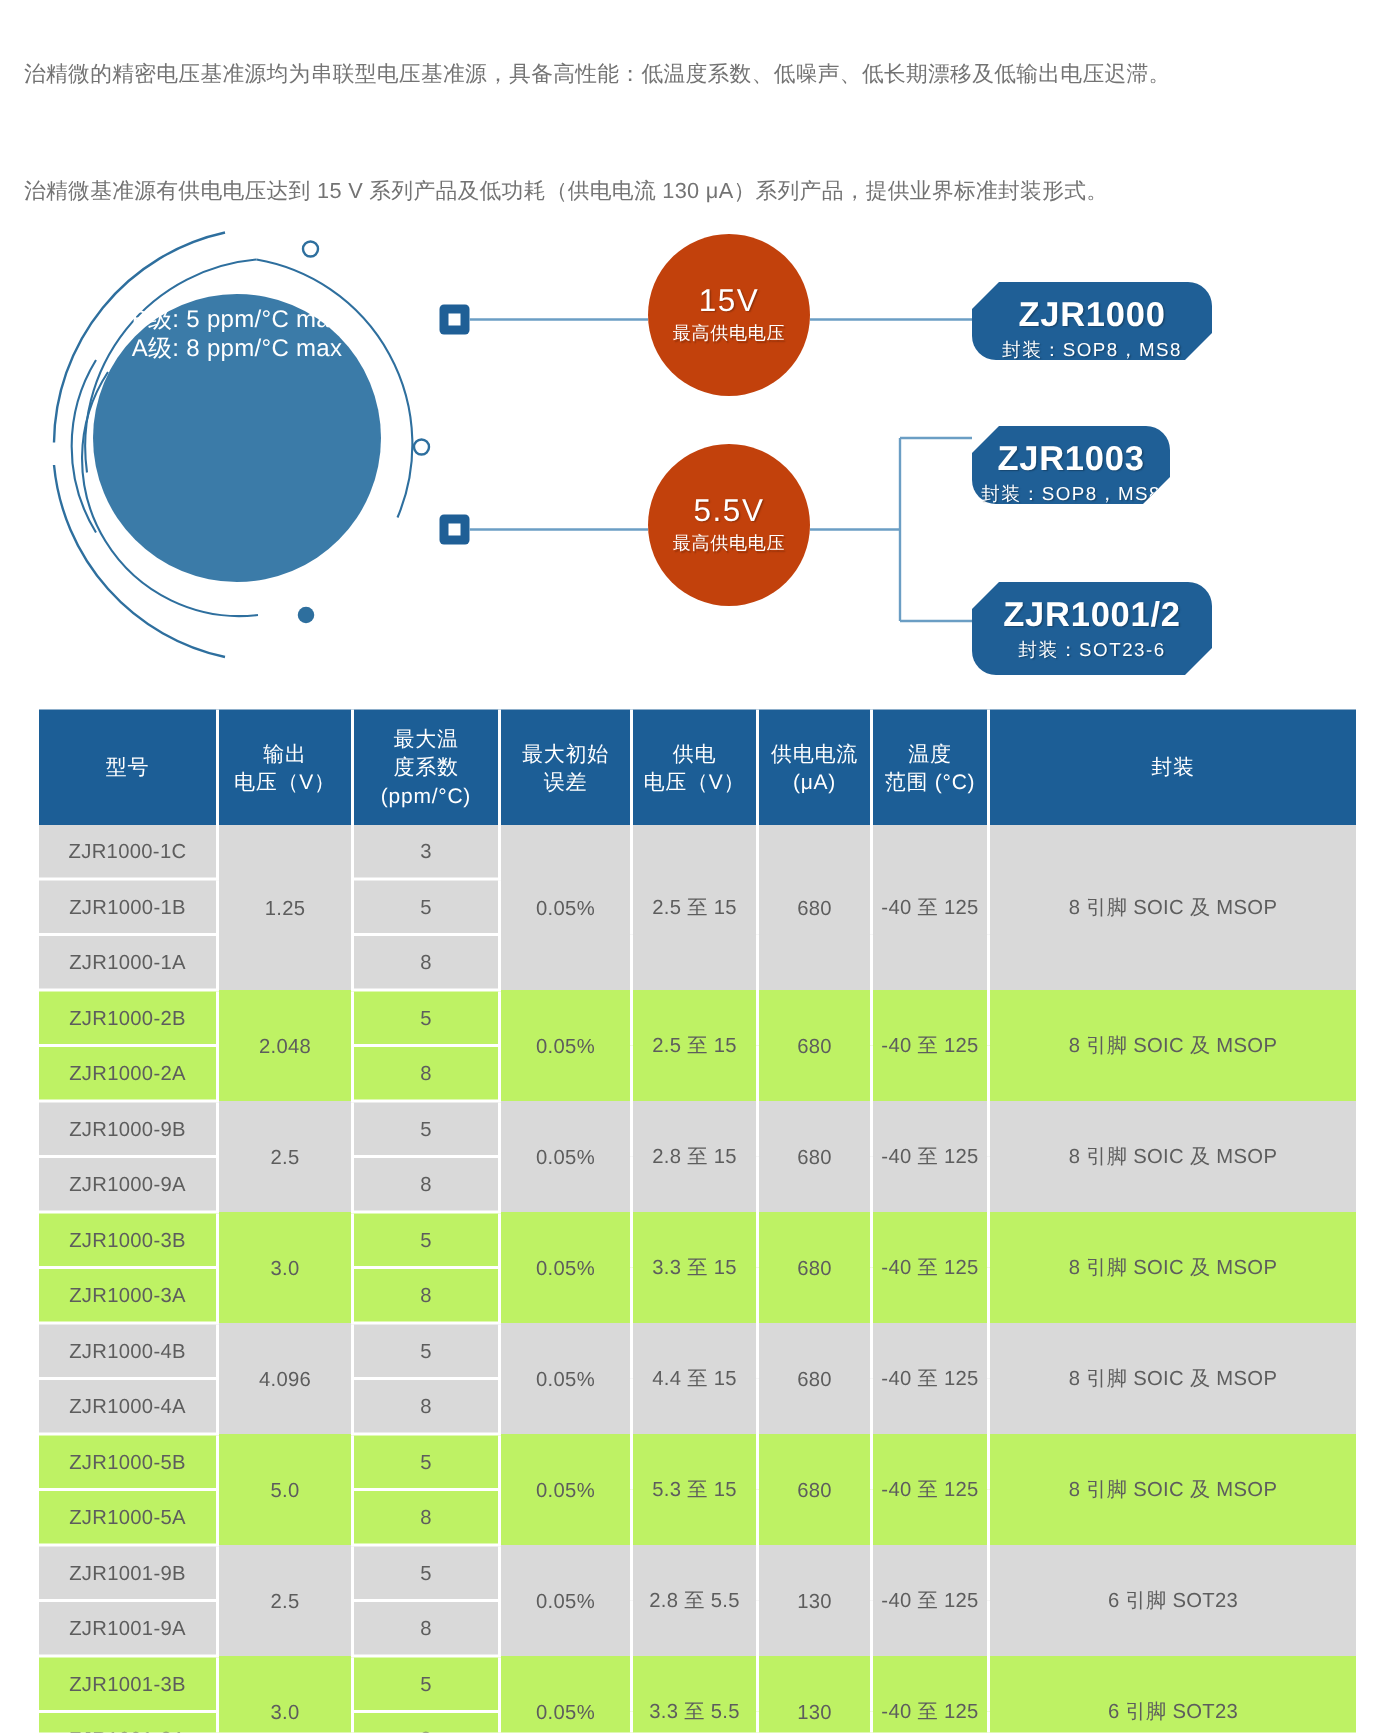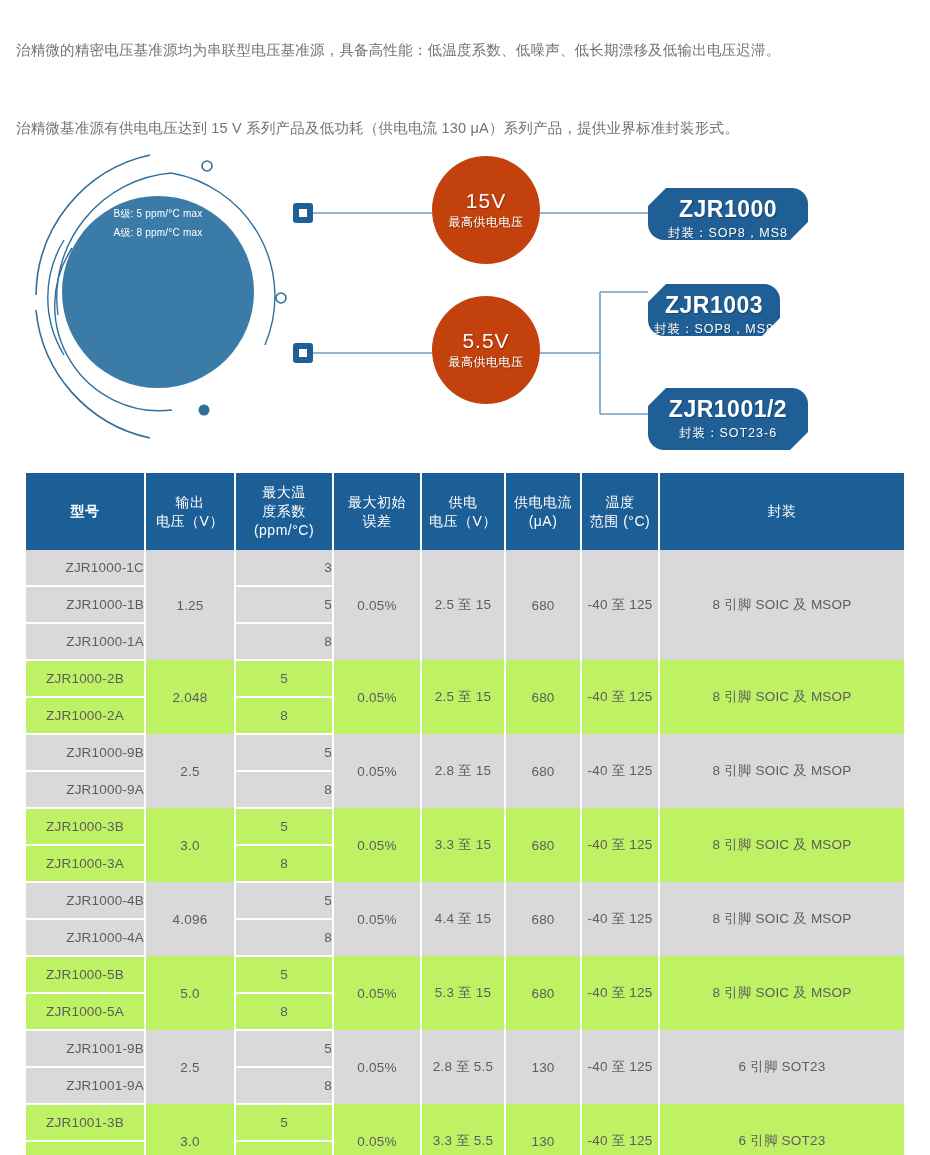--- a/index.html
+++ b/index.html
@@ -100,21 +100,21 @@
   }
   .hub .hub-title {
     font-size: 25px;
     font-weight: bold;
     line-height: 30px;
     letter-spacing: 1px;
     margin-top: 55px;
     text-shadow: 1px 1px 2px rgba(0,0,0,.25);
   }
   .hub .hub-line {
-    font-size: 10px;
+    font-size: 16px;
     line-height: 19px;
     letter-spacing: 0.2px;
   }
   .hub .hub-lines { margin-top: 8px; }
 
   
   table.spec {
     position: absolute;
     left: 26px;
     top: 473px;
@@ -127,38 +127,38 @@
     background: #1c5e96;
     color: #ffffff;
     font-weight: normal;
     font-size: 14px;
     line-height: 19px;
     padding: 10px 2px;
     border-left: 2px solid #ffffff;
     border-right: 2px solid #ffffff;
     letter-spacing: 0.5px;
   }
-  table.spec th:first-child { border-left: none; font-weight: bold; }
+  table.spec th:first-child { border-left: none; }
   table.spec th:last-child { border-right: none; }
   table.spec td {
     text-align: center;
     padding: 0;
     height: 35px;
     border-left: 2px solid #ffffff;
     border-right: 2px solid #ffffff;
     vertical-align: middle;
     font-size: 13.5px;
     letter-spacing: 0.2px;
   }
   table.spec td:first-child { border-left: none; }
   table.spec td:last-child { border-right: none; }
 
   tr.band-a td { background: #d9d9d9; }
   tr.band-b td { background: #bef264; }
-  tr.band-a td.cell-sep { border-bottom: 2px solid #ffffff; text-align: right; }
+  tr.band-a td.cell-sep { border-bottom: 2px solid #ffffff; }
   tr.band-b td.cell-sep { border-bottom: 2px solid #ffffff; }
 
   td.col-model { text-align: center; }
 </style>
 </head>
 <body>
 
 <p class="intro" id="para-1">治精微的精密电压基准源均为串联型电压基准源，具备高性能：低温度系数、低噪声、低长期漂移及低输出电压迟滞。</p>
 <p class="intro" id="para-2">治精微基准源有供电电压达到 15 V 系列产品及低功耗（供电电流 130 μA）系列产品，提供业界标准封装形式。</p>
 

